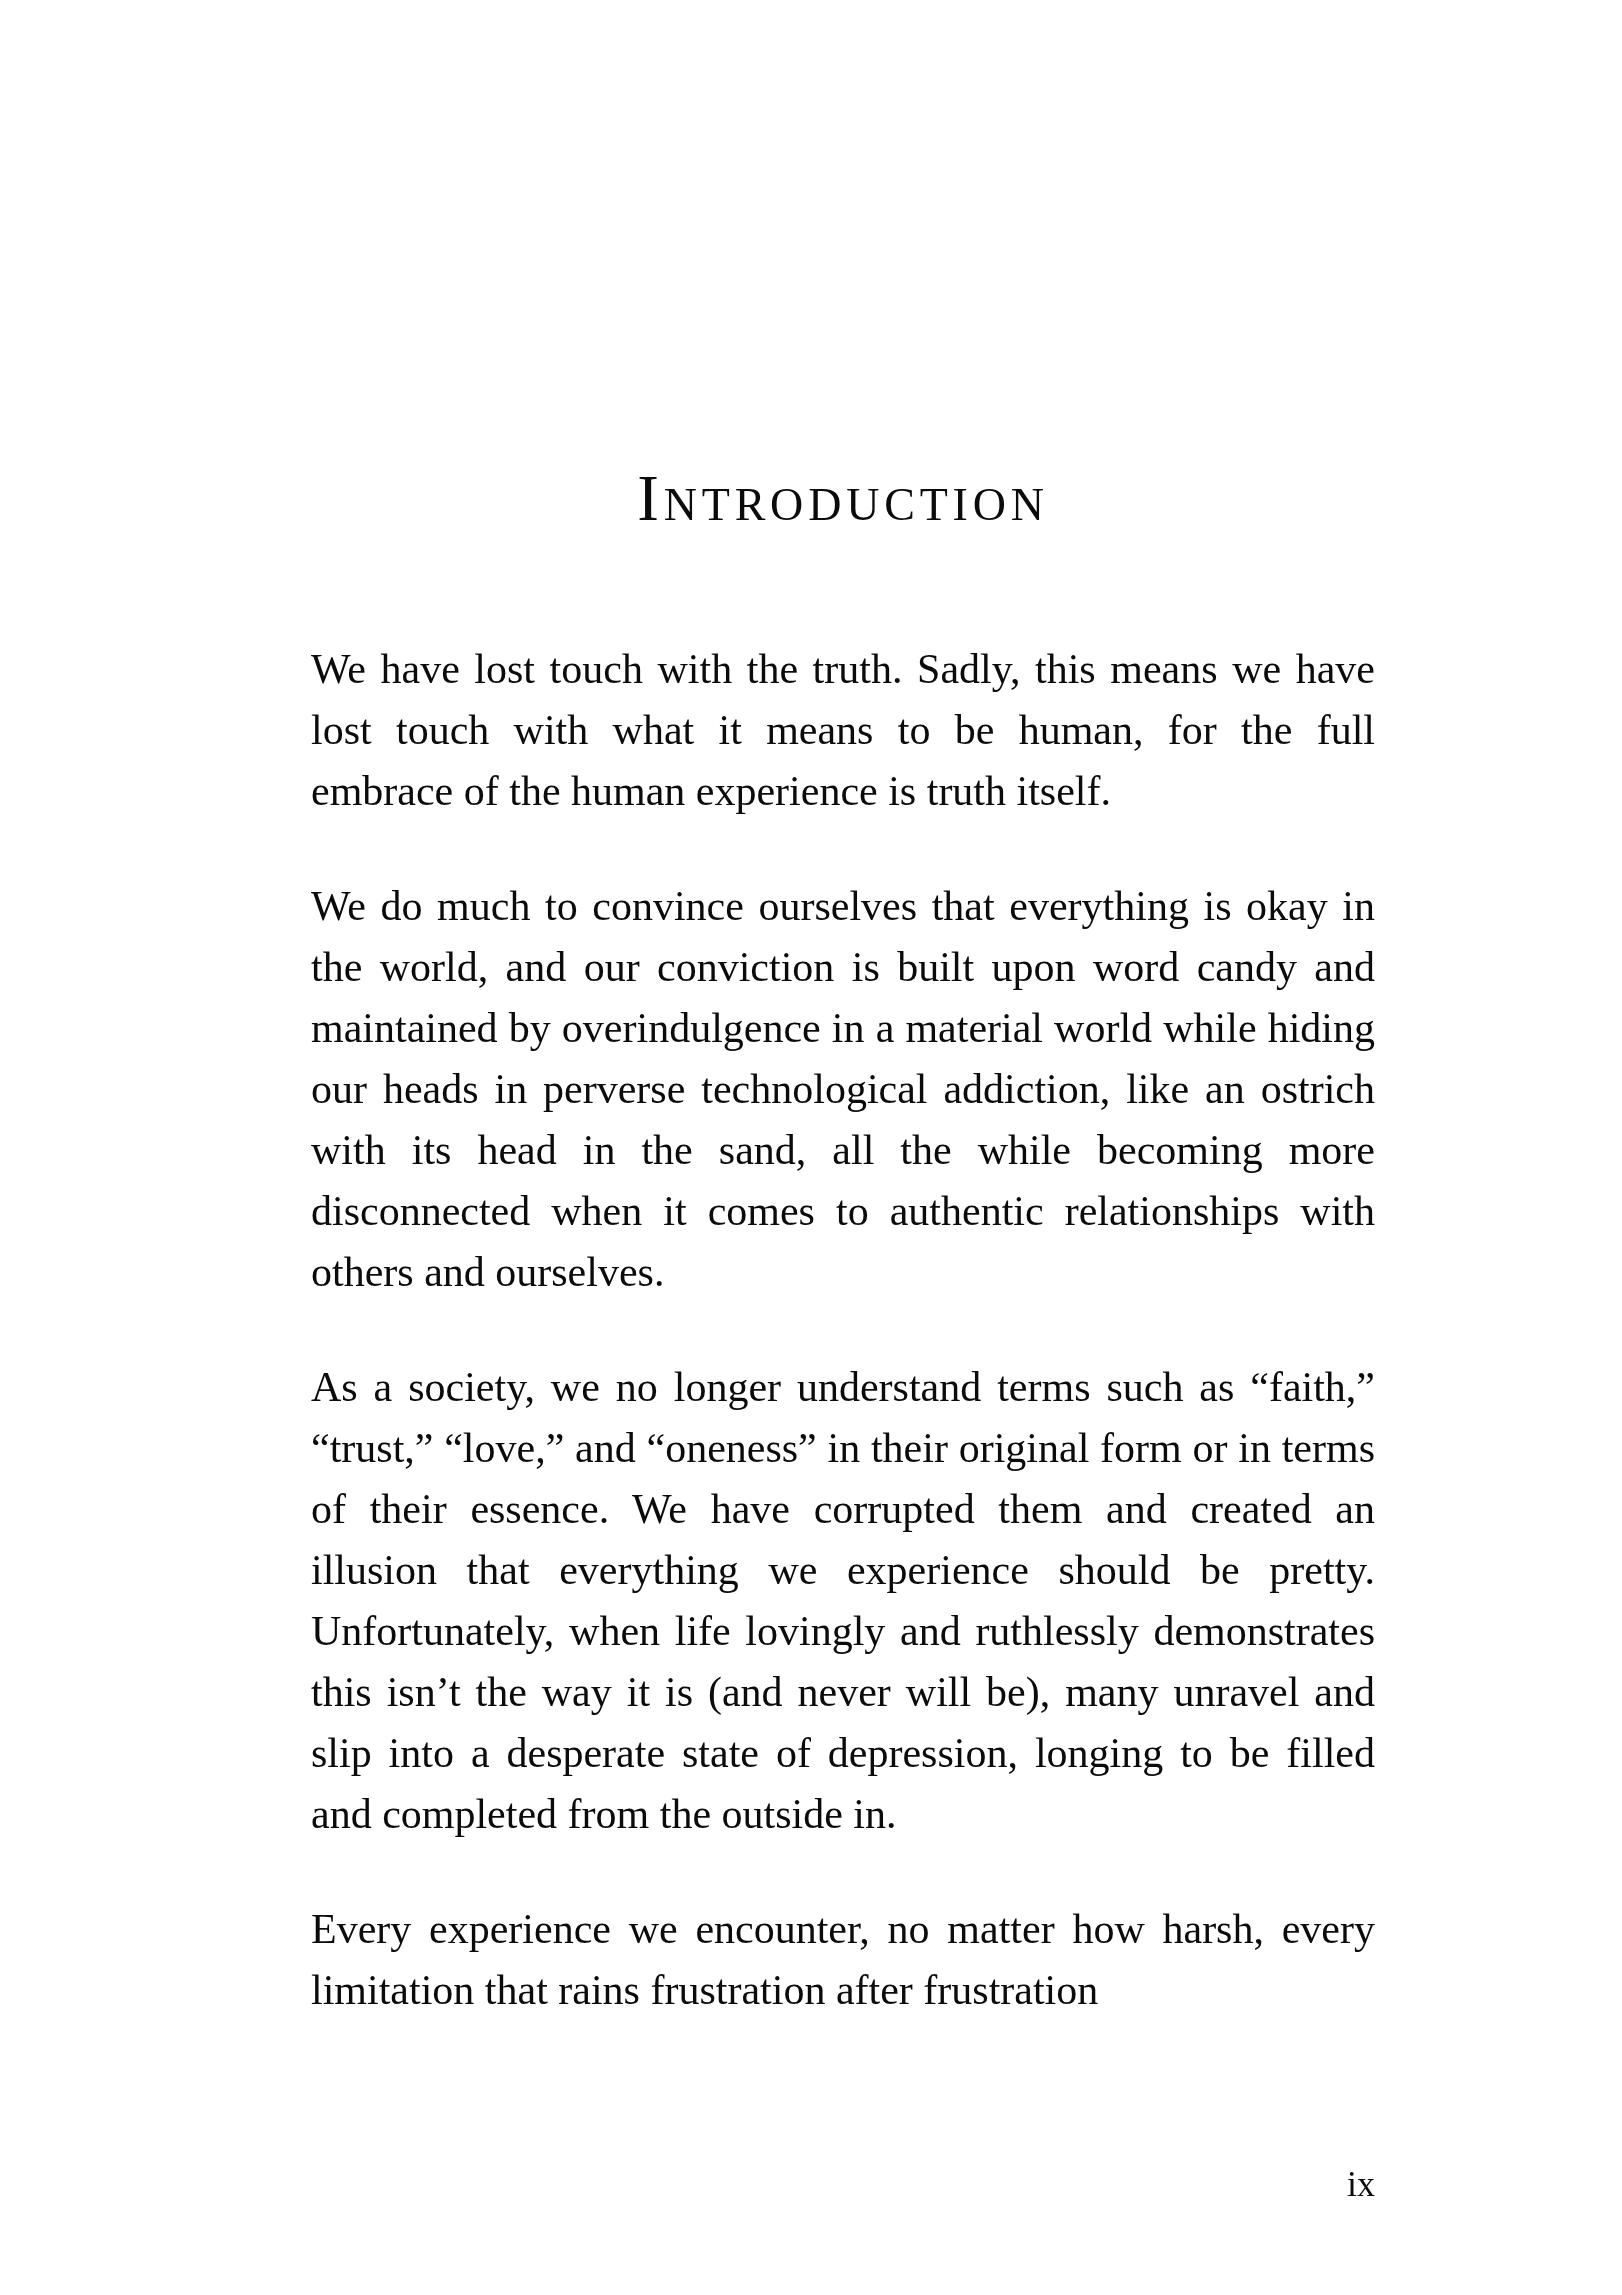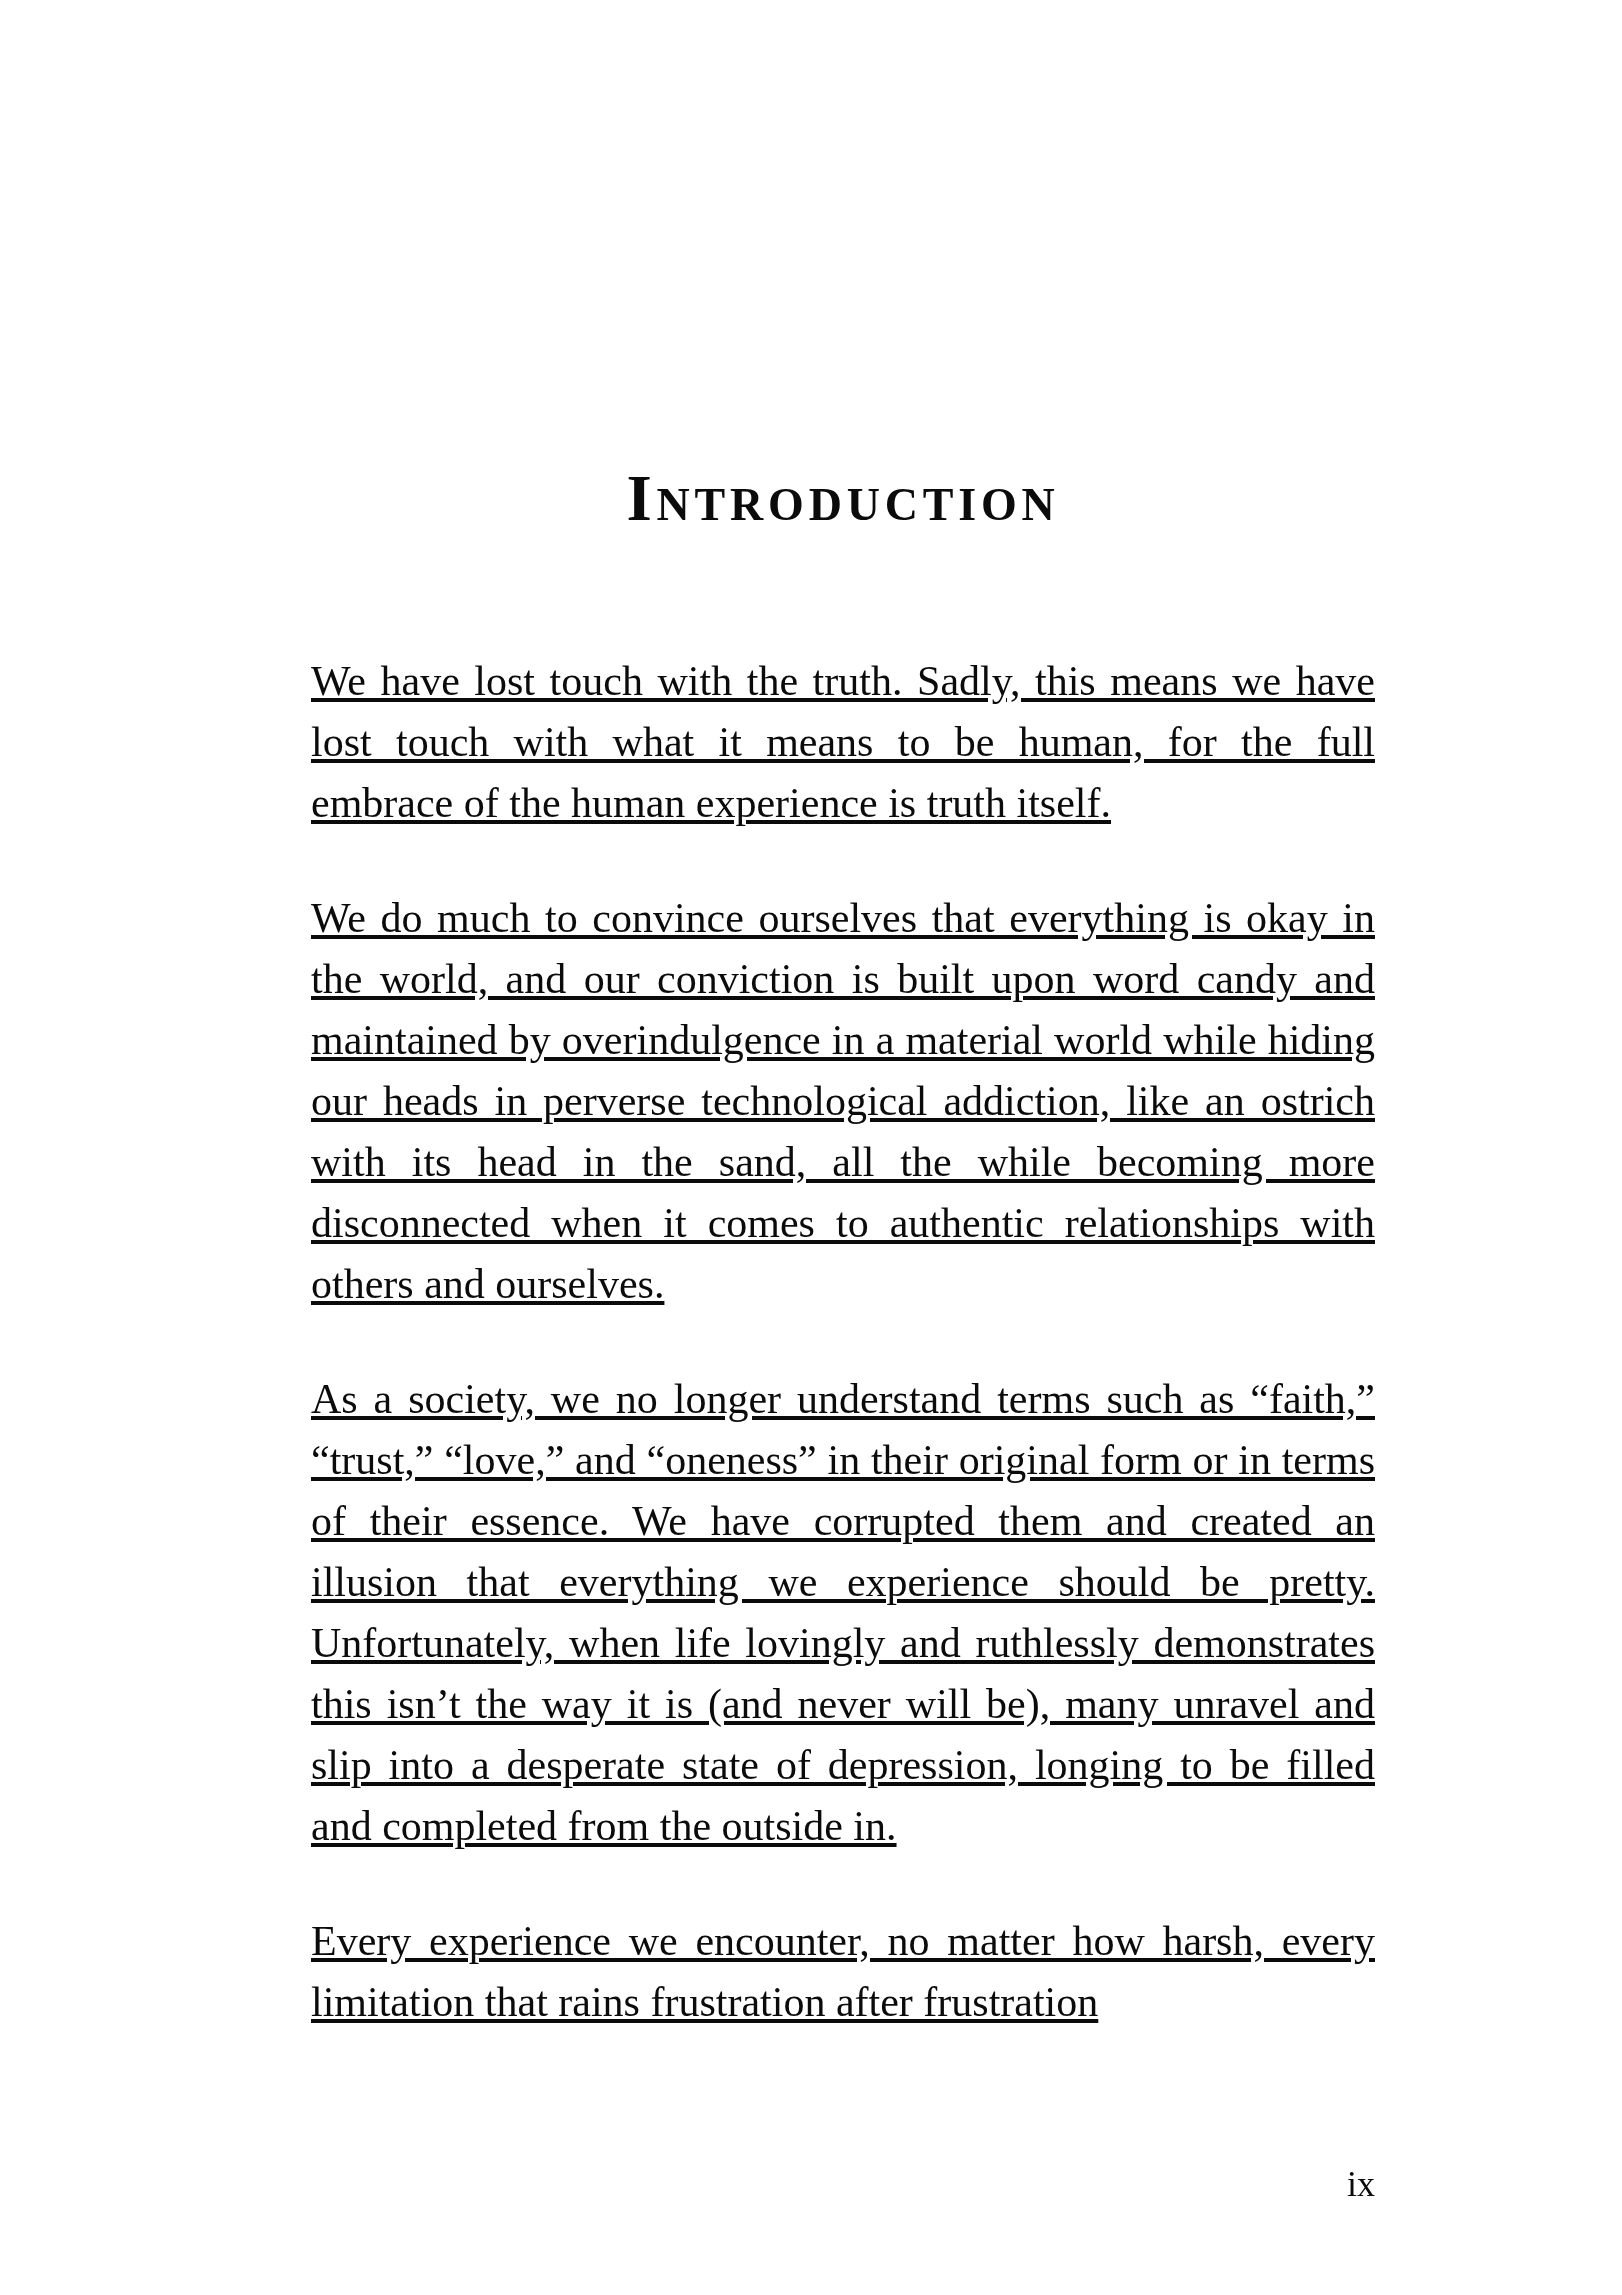--- a/index.html
+++ b/index.html
@@ -22,42 +22,41 @@
   }
   .chapter-title {
     position: absolute;
     top: 466px;
     left: 311px;
     width: 1064px;
     margin: 0;
     text-align: center;
     font-family: "Liberation Serif", "DejaVu Serif", serif;
     font-size: 65px;
-    font-weight: 700;
+    font-weight: 400;
     font-variant: small-caps;
     letter-spacing: 4.8px;
     line-height: 1;
     color: #0b0b0b;
     white-space: nowrap;
   }
   .body-text {
     position: absolute;
     top: 639px;
     left: 311px;
     width: 1064px;
     font-size: 42px;
     line-height: 61px;
     text-align: justify;
     text-justify: inter-word;
     color: #0b0b0b;
   }
   .body-text p {
-    margin: 12px 0 54px 0;
+    margin: 0 0 54px 0;
     padding: 0;
-    text-decoration: underline;
   }
   .body-text p:last-child {
     margin-bottom: 0;
   }
   .page-number {
     position: absolute;
     top: 2165px;
     left: 311px;
     width: 1064px;
     text-align: right;

